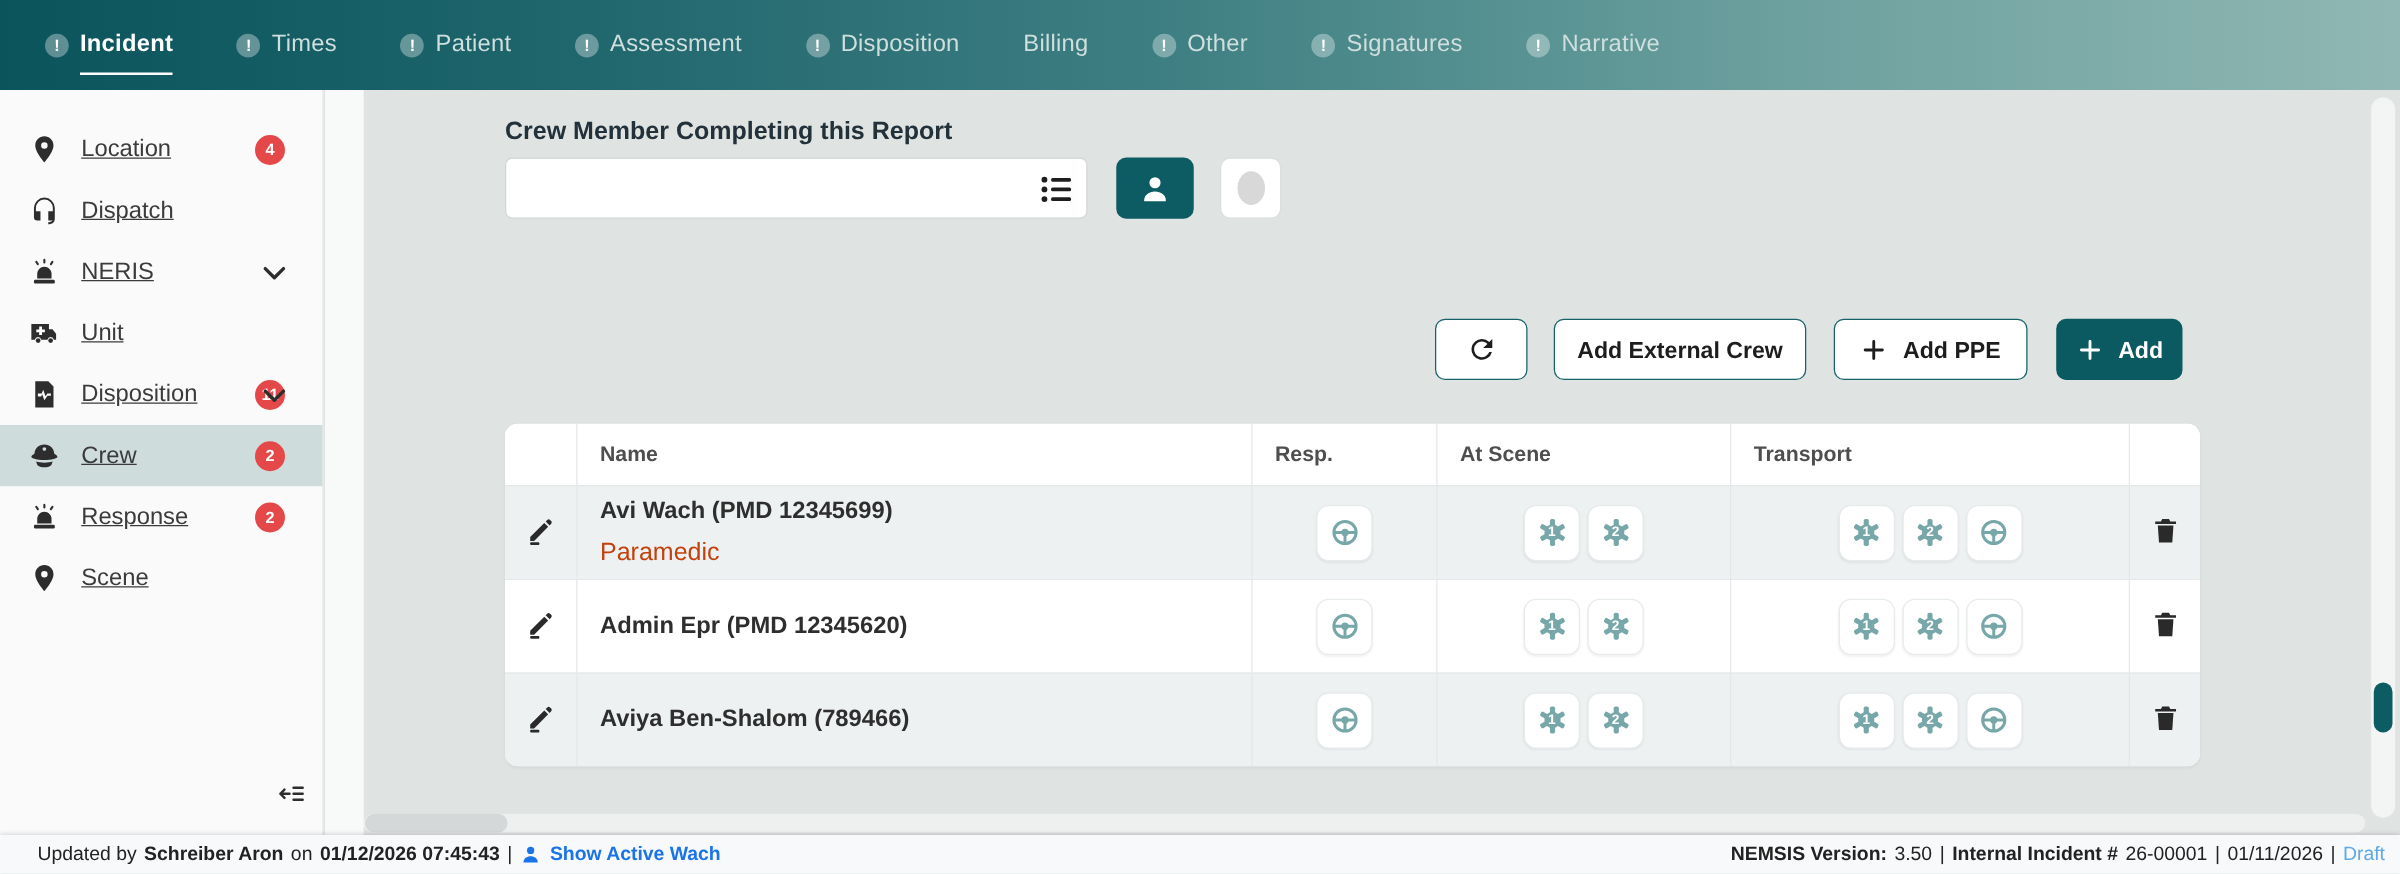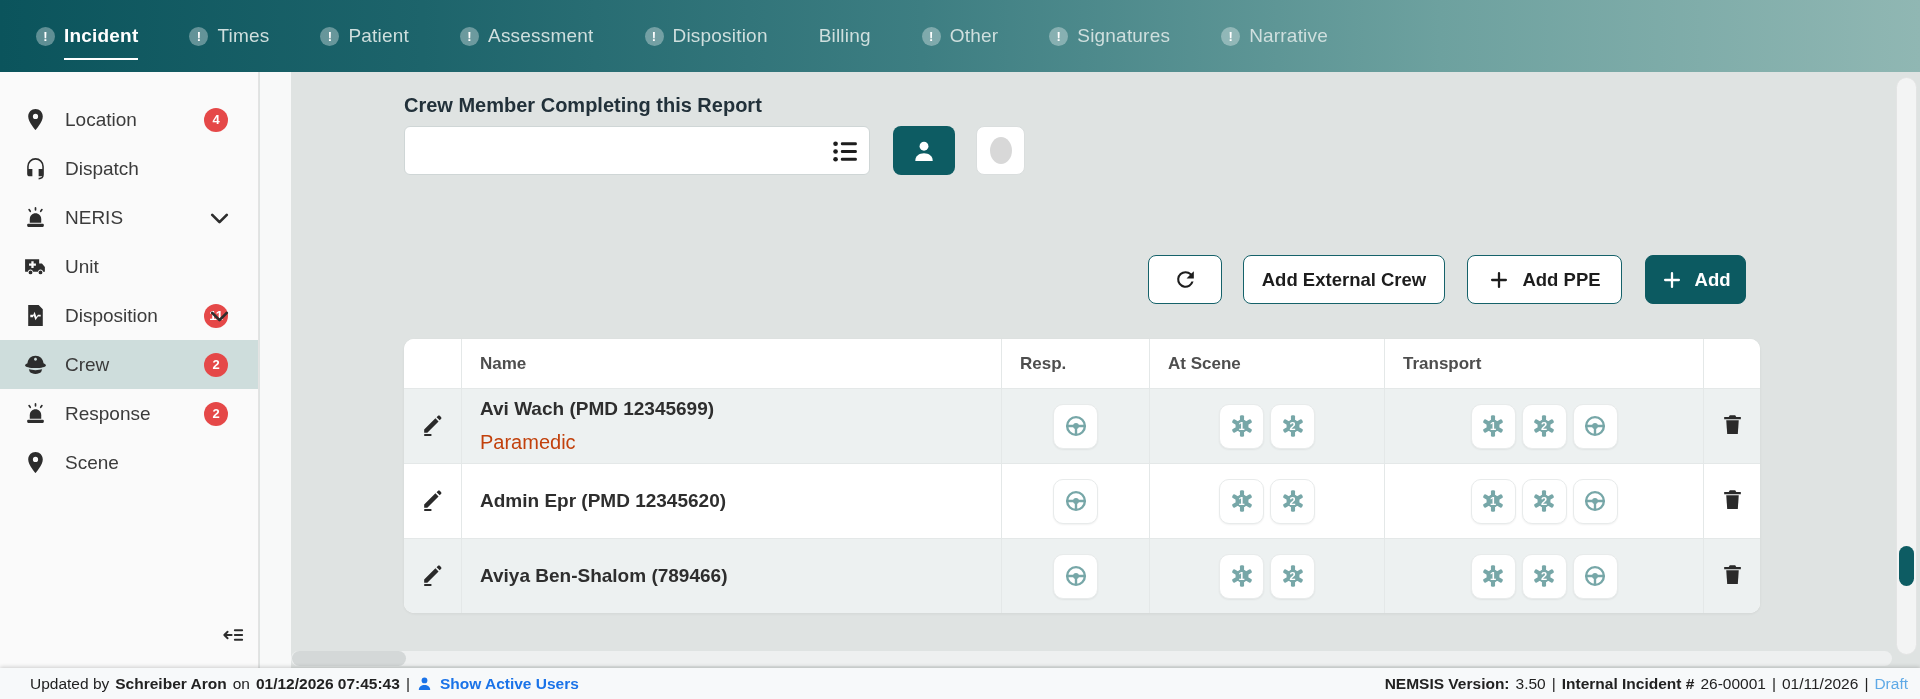--- a/index.html
+++ b/index.html
@@ -14,21 +14,21 @@
   .tab .tab-label { position:relative; letter-spacing:.2px; }
   .tab.active { color:#fff; font-weight:700; }
   .tab.active .tab-label::after { content:''; position:absolute; left:0; right:0; bottom:-13px; height:2px; background:#fff; }
   .alert-dot { width:19px; height:19px; border-radius:50%; background:rgba(255,255,255,.34);
     color:#fff; font-weight:700; font-size:13px; display:flex; align-items:center; justify-content:center; }
 
   
   .sidebar { position:absolute; left:0; top:72px; width:259px; bottom:31px; background:#fafafa;
     border-right:1px solid #e3e3e3; padding-top:23px; }
   .side-item { position:relative; height:49px; display:flex; align-items:center; padding-left:23px;
-    font-size:19px; color:#3b3b3b; cursor:pointer; }
+    font-size:19px; color:#3b3b3b; cursor:pointer;text-decoration:underline; }
   .side-item svg { width:25px; height:25px; margin-right:17px; color:#2d2d2d; flex:none; }
   .side-item.selected { background:#cedddc; }
   .badge { position:absolute; right:30px; top:50%; transform:translateY(-50%); min-width:24px; height:24px;
     padding:0 5px; border-radius:12px; background:#e54848; color:#fff; font-size:13px; font-weight:700;
     display:flex; align-items:center; justify-content:center; }
   .side-chevron { position:absolute; right:9px; top:50%; transform:translateY(-50%); width:16px; height:16px; color:#27313a; }
   .collapse-btn { position:absolute; right:12px; bottom:22px; width:26px; height:22px; background:none; border:none;
     color:#2d2d2d; cursor:pointer; }
   .collapse-btn svg { width:100%; height:100%; }
 
@@ -564,21 +564,21 @@
     <div class="sb-left">
       <span>Updated by</span>
       <span class="sb-bold">Schreiber Aron</span>
       <span>on</span>
       <span class="sb-bold">01/12/2026 07:45:43</span>
       <span>|</span>
       <span class="sb-link">
         <svg>
             <use href="#i-person"></use>
           </svg>
-        <span>Show Active Users</span>
+        <span>Show Active Wach</span>
       </span>
     </div>
     <div class="sb-right">
       <span class="sb-bold">NEMSIS Version:</span>
       <span>3.50</span>
       <span>|</span>
       <span class="sb-bold">Internal Incident #</span>
       <span>26-00001</span>
       <span>|</span>
       <span>01/11/2026</span>

